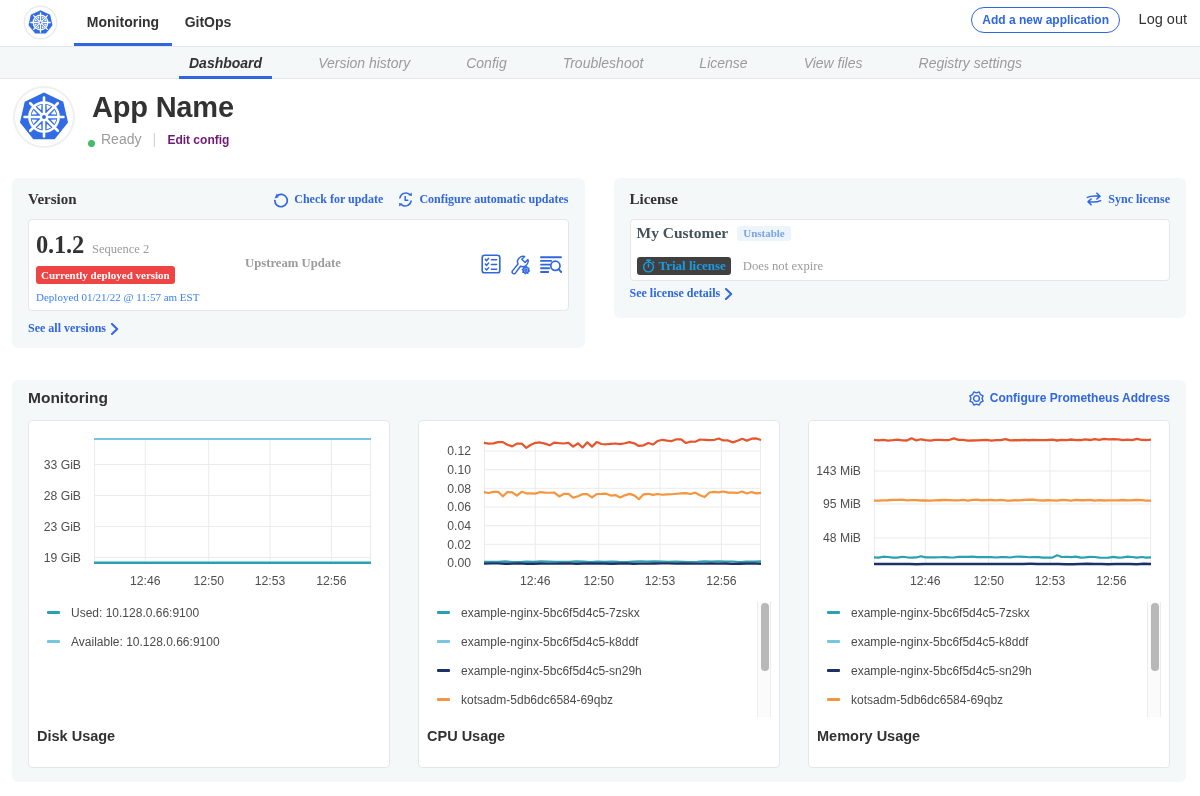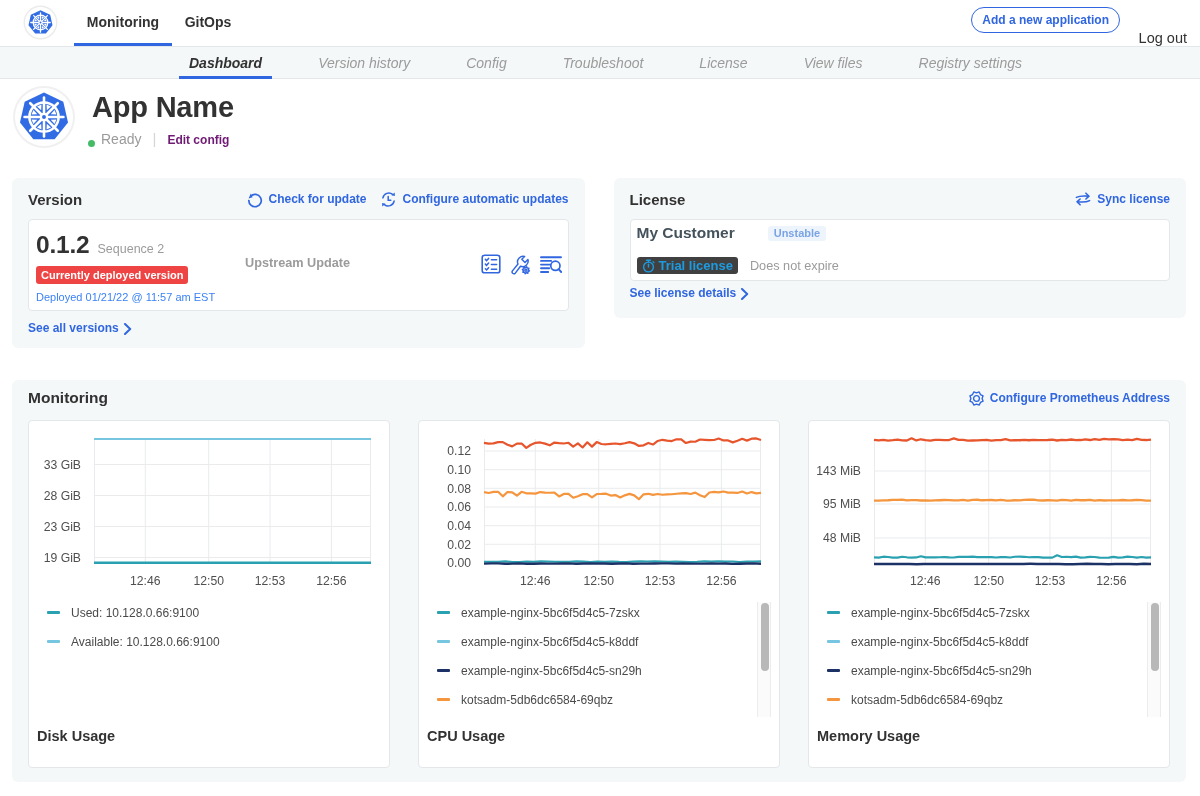--- a/index.html
+++ b/index.html
@@ -1,51 +1,51 @@
 <!DOCTYPE html>
 <html><head><meta charset="utf-8">
 <style>
 * { margin:0; padding:0; box-sizing:border-box; }
 body { font-family:"Liberation Sans", sans-serif; color:#323232; background:#fff; width:1200px; height:796px; overflow:hidden; }
 .topnav { position:relative; height:46px; background:#fff; }
 .logo-badge { position:absolute; left:25px; top:6.5px; width:31px; height:31px; border-radius:50%; background:#fff; box-shadow:0 0 0 1.5px #ebebeb; display:flex; align-items:center; justify-content:center; }
 .nav-tab { position:absolute; top:0; height:46px; line-height:44px; text-align:center; font-size:14px; font-weight:700; color:#323232; }
 .nav-tab.active { border-bottom:3px solid #3066e0; }
 .btn-pill { position:absolute; right:80px; top:7px; height:26px; line-height:24px; padding:0 10px; border:1px solid #3066e0; border-radius:14px; color:#3066e0; font-size:12px; font-weight:700; }
-.logout { position:absolute; right:13px; top:30px; font-size:14.5px; color:#323232; }
+.logout { position:absolute; right:13px; top:11px; font-size:14.5px; color:#323232; }
 .subnav { height:33px; background:#f5f8f9; border-top:1px solid #e3e7e9; border-bottom:1px solid #e3e7e9; position:relative; }
 .subnav ul { position:absolute; left:179px; top:0; list-style:none; display:flex;font-style:italic; }
 .subnav li { padding:0 10px; margin-right:36px; height:32px; line-height:32px; font-size:14px; color:#9b9b9b; }
 .subnav li.active { color:#323232; font-weight:700; border-bottom:3px solid #3066e0; }
 .apphead { position:relative; height:96px; }
 .app-icon { position:absolute; left:15px; top:9px; width:58px; height:58px; border-radius:50%; background:#fff; box-shadow:0 0 0 2px #f0f0f0; display:flex; align-items:center; justify-content:center; }
 .app-title { position:absolute; left:92px; top:12px; font-size:29px; font-weight:700; letter-spacing:-0.2px; }
 .app-status { position:absolute; left:88px; top:51px; font-size:14px; color:#9b9b9b; display:flex; align-items:flex-end; }
 .dot { width:7px; height:7px; border-radius:50%; background:#44bb66; margin-right:6px; }
 .sep { color:#d5d5d5; margin:0 11px; font-size:15px; }
 .editcfg { color:#701a75; font-size:12px; font-weight:700; }
-.cards { display:flex; margin:3px 14px 0 12px; gap:29px; align-items:flex-start; }
+.cards { display:flex; margin:3px 14px 0 12px; gap:29px; align-items:flex-start;font-family:Liberation Serif, serif; }
 .card { background:#f5f8f9; border-radius:6px; padding:9px 16px 0 16px; }
 .card-hd { display:flex; align-items:center; height:24px; }
 .card-title { font-size:15px; font-weight:700; }
 .hd-links { margin-left:auto; display:flex; align-items:center; }
 .hd-link { display:flex; align-items:center; color:#3066e0; font-size:12px; font-weight:700; }
 .hd-link svg { margin-right:5px; }
 .white-card { background:#fff; border:1px solid #e3e7e9; border-radius:4px; margin-top:8px; }
 .see-link { display:flex; align-items:center; color:#3066e0; font-size:12px; font-weight:700; margin-top:9px; height:16px; }
 .v-inner { padding:11px 6px 13px 7px; display:flex; }
 .v-left { width:209px; }
 .v-ver { font-size:24.5px; font-weight:700; letter-spacing:-0.2px; display:inline-block; }
 .v-seq { font-size:12.5px; color:#9b9b9b; margin-left:8px; }
 .v-badge { display:inline-block; background:#ef4444; color:#fff; font-size:11px; font-weight:700; border-radius:3px; padding:3px 5px; margin-top:7px; white-space:nowrap; }
 .v-deployed { font-size:11px; color:#3b82f6; margin-top:7px; white-space:nowrap; }
 .v-mid { font-size:12.7px; font-weight:700; color:#9b9b9b; padding-top:25px; }
 .v-icons { margin-left:auto; display:flex; align-items:flex-start; gap:9px; padding-top:23px; }
 .lic-inner { padding:4px 16px 0 6px; }
-.lic-row1 { display:flex; align-items:center;gap:24px; }
+.lic-row1 { display:flex; align-items:center; }
 .lic-name { font-size:15.5px; font-weight:700; color:#44525c; }
 .lic-chan { background:#eef4fc; color:#7ba4e4; font-size:11px; font-weight:700; border-radius:3px; padding:1.5px 6px; margin-left:9px; }
 .lic-row2 { display:flex; align-items:center; margin-top:15px; }
 .lic-type { background:#404040; color:#1d9be0; font-size:13px; font-weight:700; border-radius:3px; padding:1px 5px; display:flex; align-items:center; }
 .lic-type svg { margin-right:4px; }
 .lic-exp { font-size:12.7px; color:#9b9b9b; margin-left:12px; }
 .monitoring { margin:32px 14px 0 12px; background:#f5f8f9; border-radius:6px; padding:5px 16px 14px 16px; }
 .mon-hd { display:flex; align-items:center; height:26px; }
 .mon-title { font-size:15.5px; font-weight:700; }
 .chart-row { display:flex; gap:28px; margin-top:9px; }

